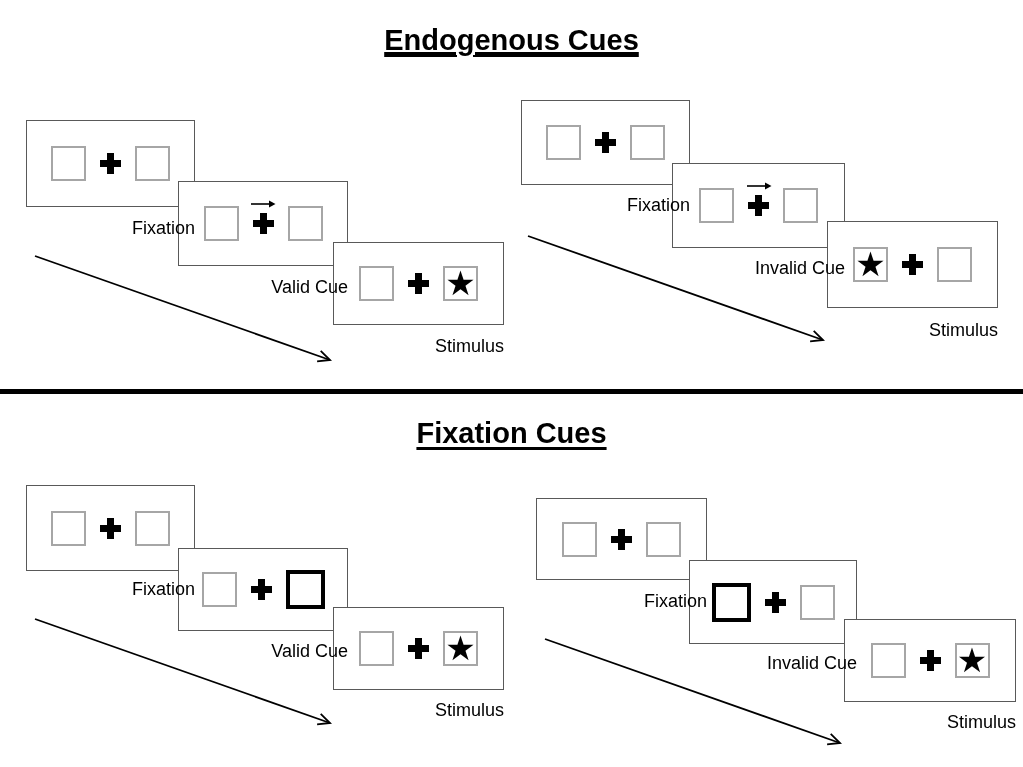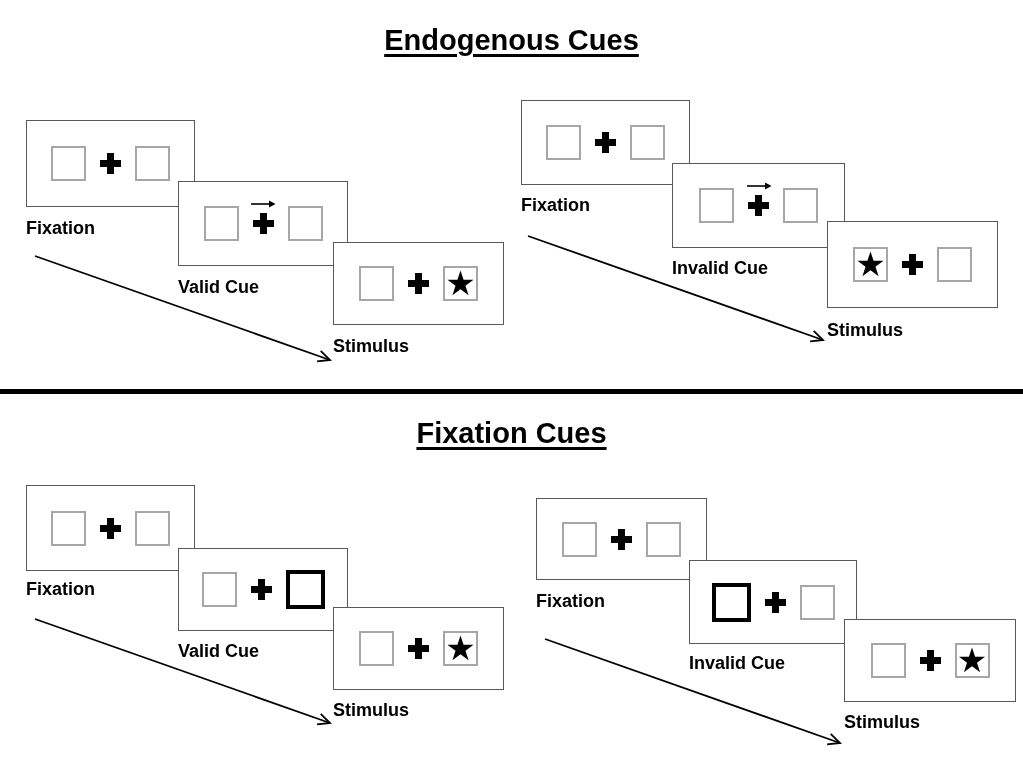--- a/index.html
+++ b/index.html
@@ -30,32 +30,32 @@
 
   .star { font-size:34px; line-height:1; color:#000; display:block; transform:translateY(-1px); }
 
   .plus-wrap { position:relative; width:21px; height:21px; flex:0 0 auto; }
   .plus { position:absolute; left:0; top:0; width:21px; height:21px; }
   .plus::before { content:""; position:absolute; left:0; top:7px; width:21px; height:7px; background:#000; }
   .plus::after  { content:""; position:absolute; left:7px; top:0; width:7px; height:21px; background:#000; }
   .cue-arrow { position:absolute; left:50%; transform:translateX(-50%); top:-14px; }
 
   .frame-label {
-    position:absolute; text-align:left; font-size:18px; font-weight:bold;
+    position:absolute; text-align:right; font-size:18px; font-weight:normal;
     color:#000; line-height:20px; z-index:4;
   }
 
   .seq-arrow { position:absolute; z-index:0; }
 </style>
 </head>
 <body>
 
 <div class="page">
 
-  <div class="section-title" style="top:24px;">
+  <div class="section-title" style="top:24px;text-decoration:underline;">
     <span>Endogenous Cues</span>
   </div>
 
   <div class="card" style="left:26px; top:120px; width:169px; height:87px; z-index:1;">
     <div class="sq"></div>
     <div class="plus-wrap">
         <div class="plus"></div>
       </div>
     <div class="sq"></div>
   </div>

